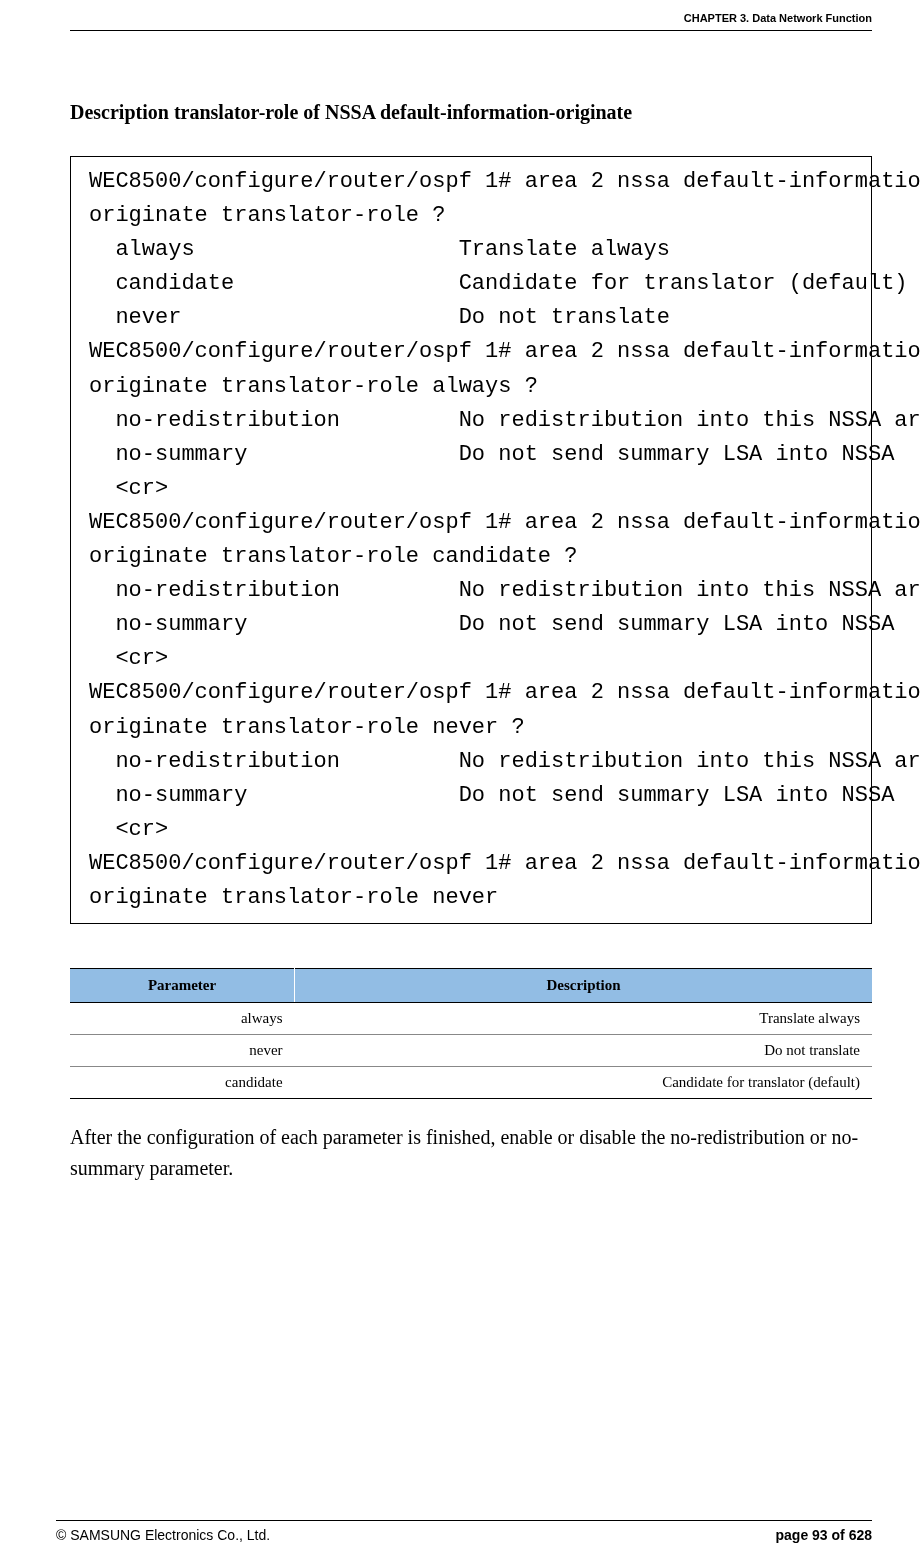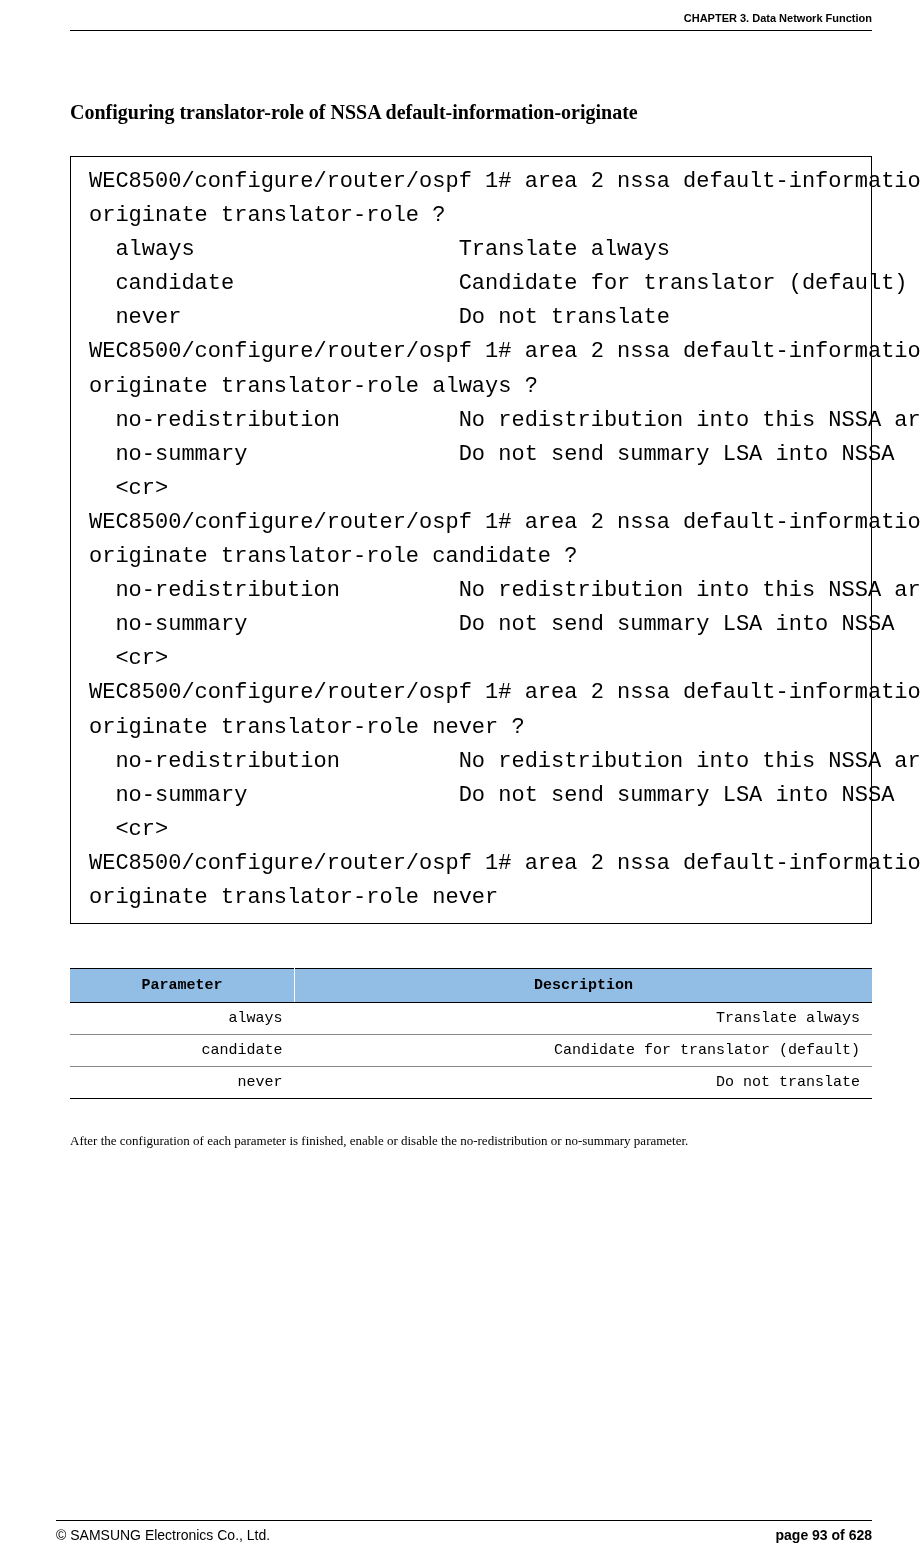--- a/index.html
+++ b/index.html
@@ -42,22 +42,22 @@
       padding: 8px 18px;
       font-family: 'Courier New', Courier, monospace;
       font-size: 22px;
       line-height: 1.55;
       white-space: pre;
       margin-bottom: 44px;
     }
     .param-table {
       width: 100%;
       border-collapse: collapse;
-      margin-bottom: 32px;
-      font-family: Liberation Mono, monospace;
+      margin-bottom: 23px;
+      font-family: Liberation Serif, serif;
       font-size: 15px;
     }
     .param-table thead tr {
       background: #92bde4;
     }
     .param-table thead th {
       font-weight: bold;
       text-align: center;
       padding: 8px 10px;
       border-top: 1.5px solid #000;
@@ -70,21 +70,21 @@
     .param-table tbody td {
       padding: 7px 12px;
       border-bottom: 1px solid #888;
       text-align: right;
     }
     .param-table tbody tr:last-child td {
       border-bottom: 1.5px solid #000;
     }
     .body-text {
       font-family: Georgia, 'Times New Roman', serif;
-      font-size: 13px;
+      font-size: 20px;
       line-height: 1.55;
     }
     .footer {
       position: absolute;
       bottom: 22px;
       left: 56px;
       right: 50px;
       border-top: 1.5px solid #000;
       padding-top: 6px;
       font-family: Arial, Helvetica, sans-serif;
@@ -97,21 +97,21 @@
     }
   </style>
 </head>
 <body>
 
 <div class="page">
   <div class="header">
     <span>CHAPTER 3. Data Network Function</span>
   </div>
 
-  <div class="section-title">Configuring translator-role of NSSA default-information-originate</div>
+  <div class="section-title">Description translator-role of NSSA default-information-originate</div>
 
   <div class="code-block">WEC8500/configure/router/ospf 1# area 2 nssa default-information-
 originate translator-role ?
   always                    Translate always
   candidate                 Candidate for translator (default)
   never                     Do not translate
 WEC8500/configure/router/ospf 1# area 2 nssa default-information-
 originate translator-role always ?
   no-redistribution         No redistribution into this NSSA area
   no-summary                Do not send summary LSA into NSSA
@@ -135,26 +135,26 @@
         <th>Parameter</th>
         <th>Description</th>
       </tr>
     </thead>
     <tbody>
       <tr>
         <td>always</td>
         <td>Translate always</td>
       </tr>
       <tr>
+        <td>never</td>
+        <td>Do not translate</td>
+      </tr>
+      <tr>
         <td>candidate</td>
         <td>Candidate for translator (default)</td>
-      </tr>
-      <tr>
-        <td>never</td>
-        <td>Do not translate</td>
       </tr>
     </tbody>
   </table>
 
   <div class="body-text">After the configuration of each parameter is finished, enable or disable the no-redistribution or no-summary parameter.</div>
 
   <div class="footer">
     <span>© SAMSUNG Electronics Co., Ltd.</span>
     <span class="right">page 93 of 628</span>
   </div>

